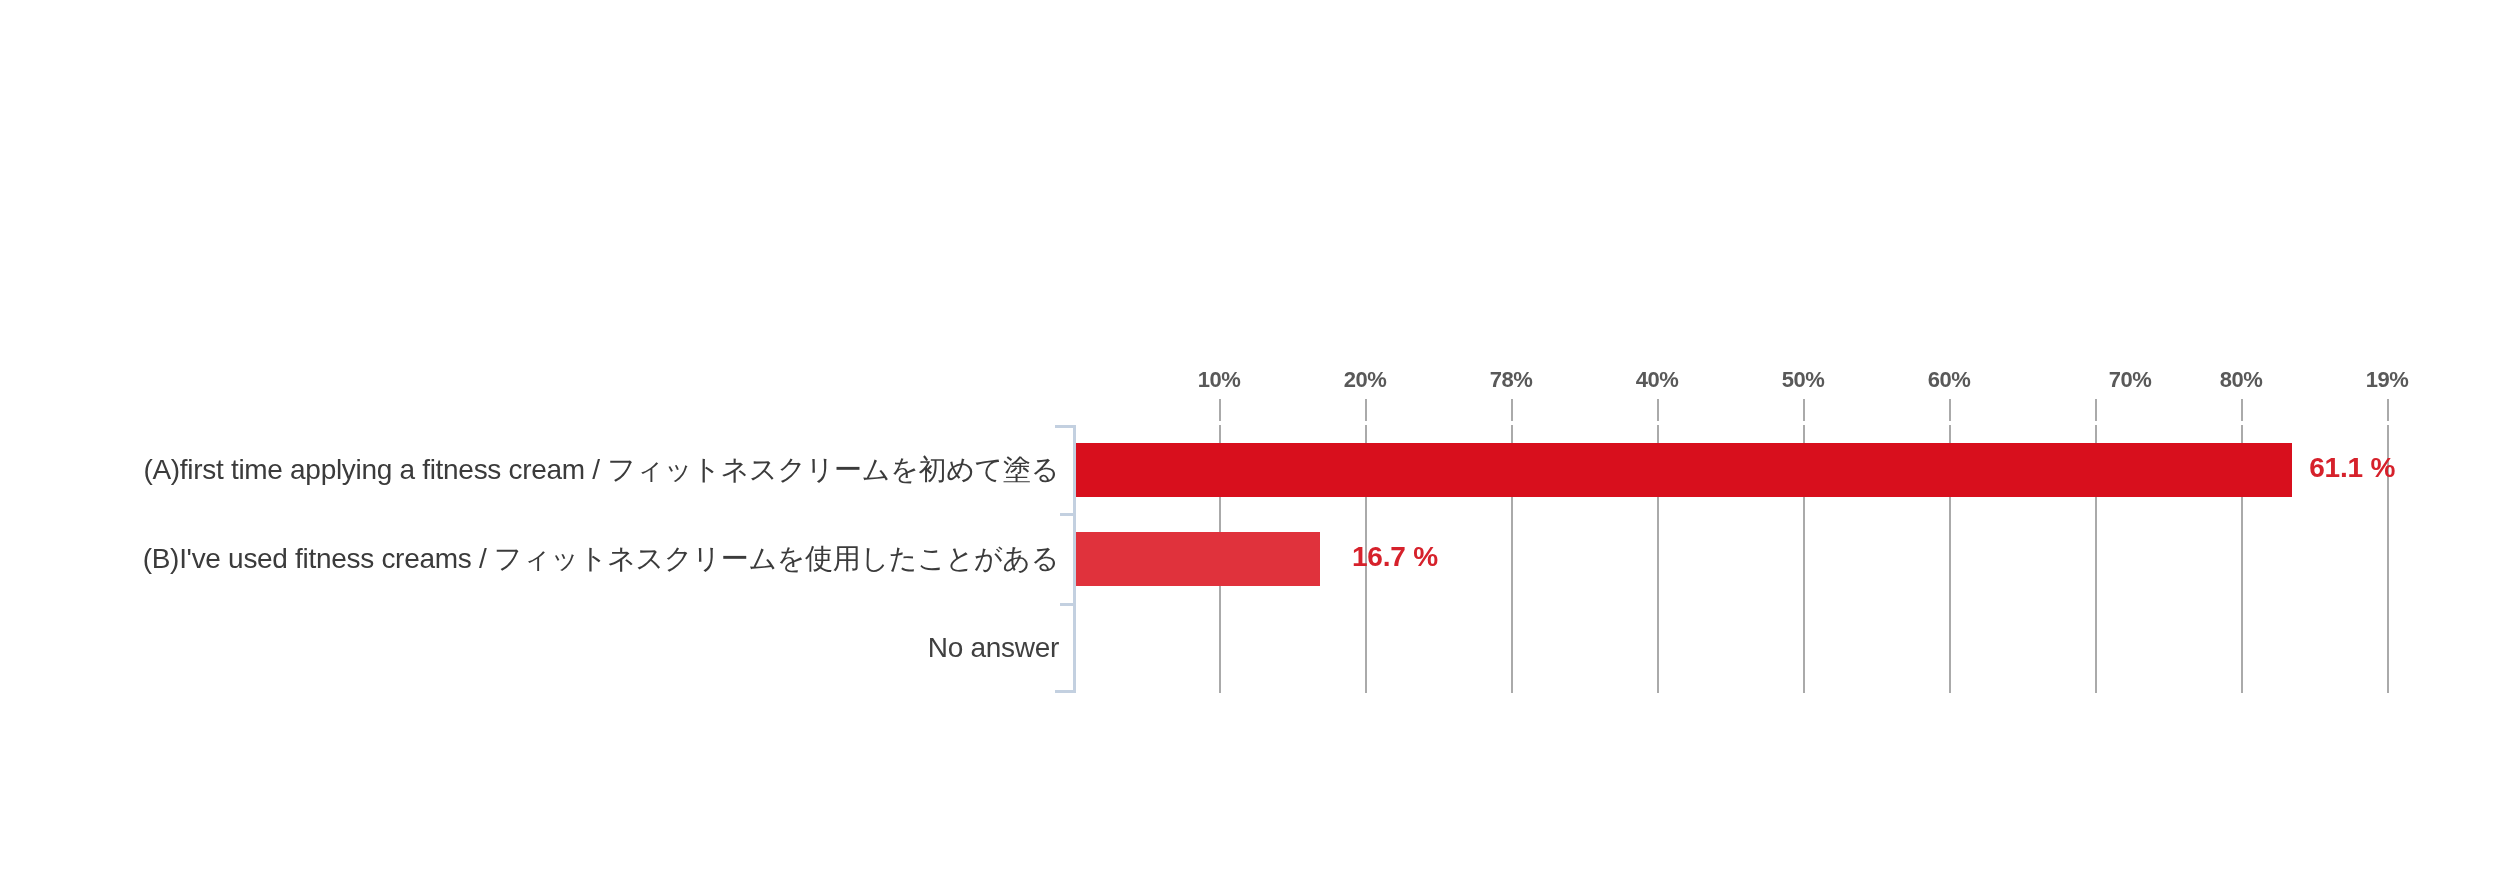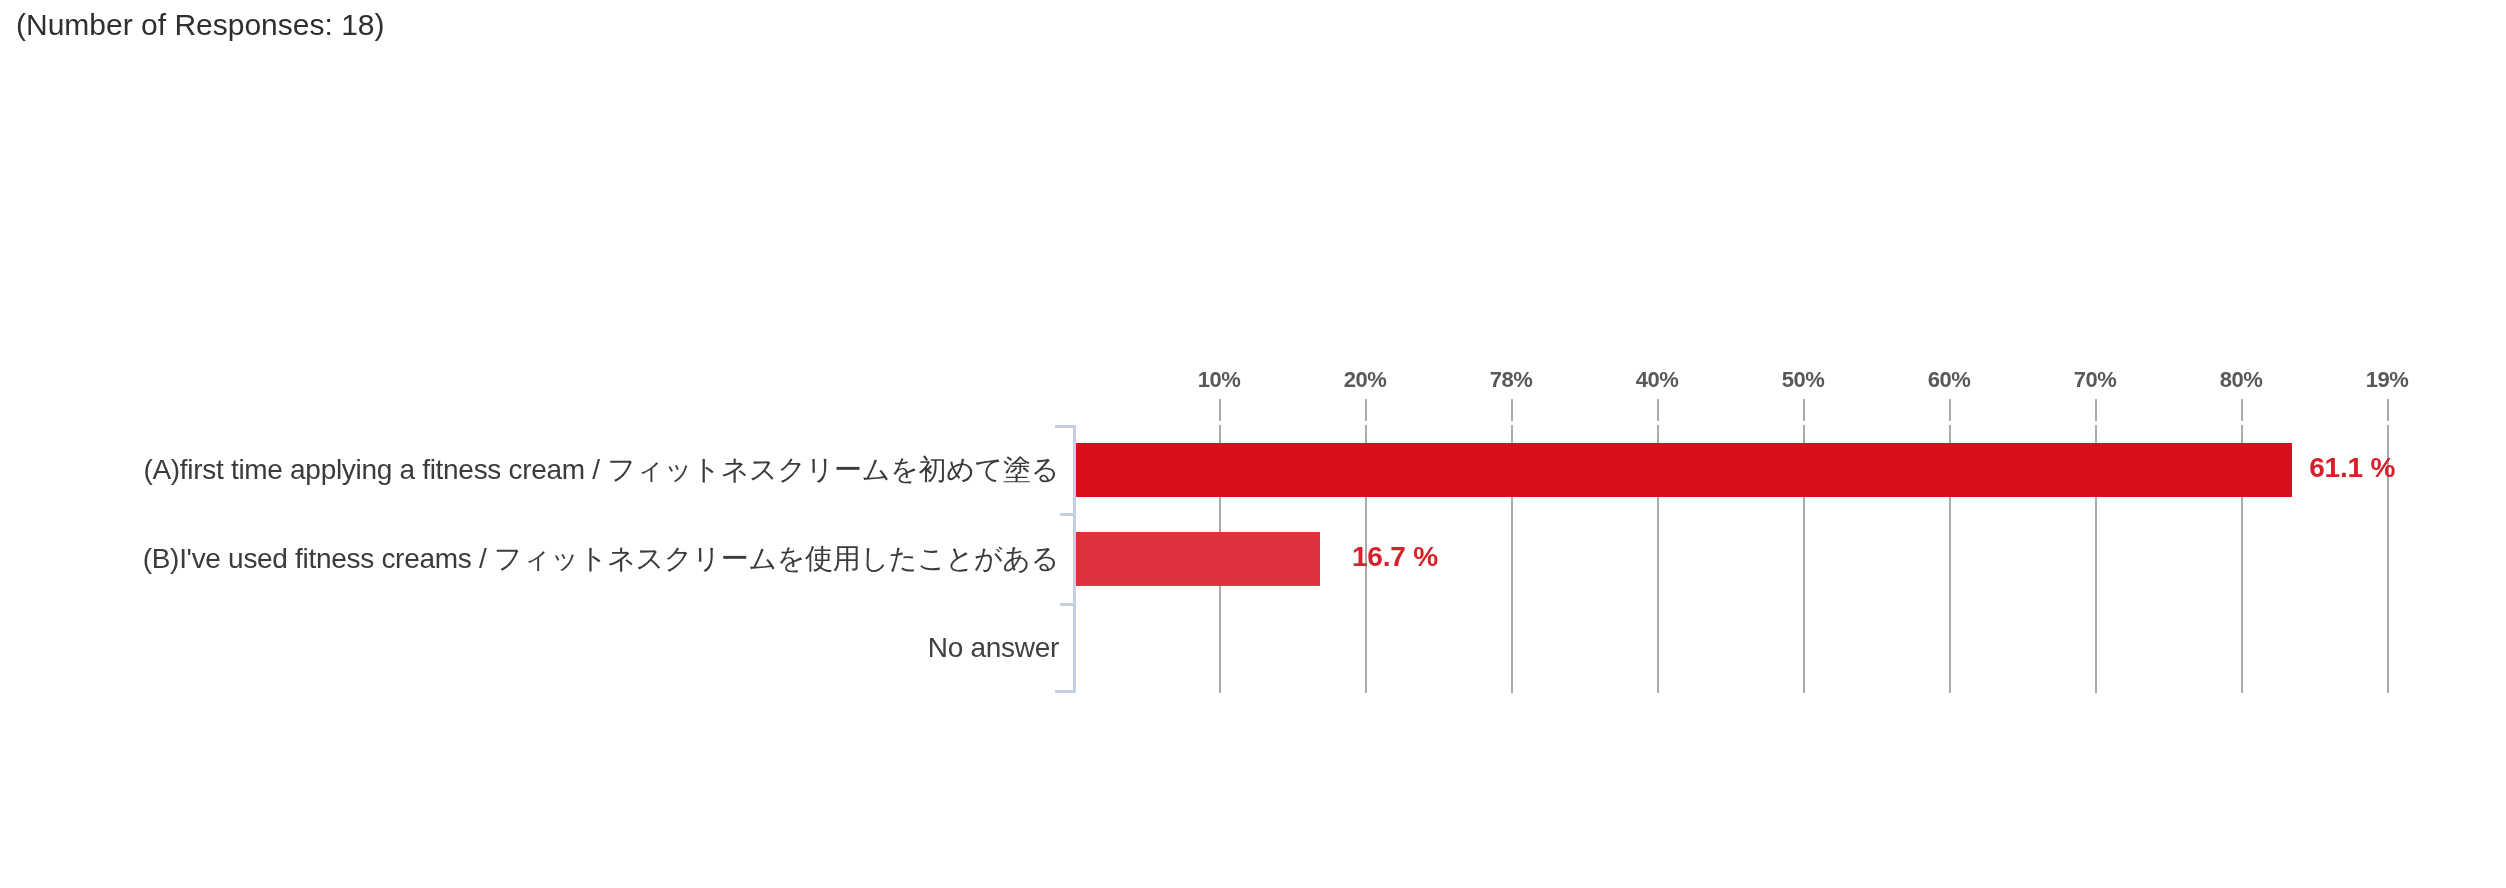--- a/index.html
+++ b/index.html
@@ -135,21 +135,20 @@
     font-weight: bold;
     color: #d6212b;
     white-space: nowrap;
     letter-spacing: -0.2px;
   }
 </style>
 </head>
 <body>
 
 <div id="header">
-  <div id="q-responses">(Number of Responses: 18)</div>
 </div>
 
 <div id="chart">
   <div id="plot">
     <div id="yaxis"></div>
   <div class="gridline" style="left: 146px;"></div>
       <div class="tick-mark" style="left: 146px;"></div>
       <div class="tick-label" style="left: 146px;">10%</div>
       <div class="gridline" style="left: 292px;"></div>
       <div class="tick-mark" style="left: 292px;"></div>
@@ -161,21 +160,21 @@
       <div class="tick-mark" style="left: 584px;"></div>
       <div class="tick-label" style="left: 584px;">40%</div>
       <div class="gridline" style="left: 730px;"></div>
       <div class="tick-mark" style="left: 730px;"></div>
       <div class="tick-label" style="left: 730px;">50%</div>
       <div class="gridline" style="left: 876px;"></div>
       <div class="tick-mark" style="left: 876px;"></div>
       <div class="tick-label" style="left: 876px;">60%</div>
       <div class="gridline" style="left: 1022px;"></div>
       <div class="tick-mark" style="left: 1022px;"></div>
-      <div class="tick-label" style="left: 1022px; text-align: right;">70%</div>
+      <div class="tick-label" style="left: 1057px; text-align: right;">70%</div>
       <div class="gridline" style="left: 1168px;"></div>
       <div class="tick-mark" style="left: 1168px;"></div>
       <div class="tick-label" style="left: 1168px;">80%</div>
       <div class="gridline" style="left: 1314px;"></div>
       <div class="tick-mark" style="left: 1314px;"></div>
       <div class="tick-label" style="left: 1314px;">19%</div>
       <div class="ycap" style="top: 0px;"></div>
       <div class="ycap" style="top: 265px;"></div>
       <div class="bar" title="83.3 %" style="top: 17.6667px; width: 1216.18px; background: rgb(216, 15, 29);"></div>
       <div class="val-label" style="left: 1236.18px; top: 26.6667px;">61.1 %</div>

